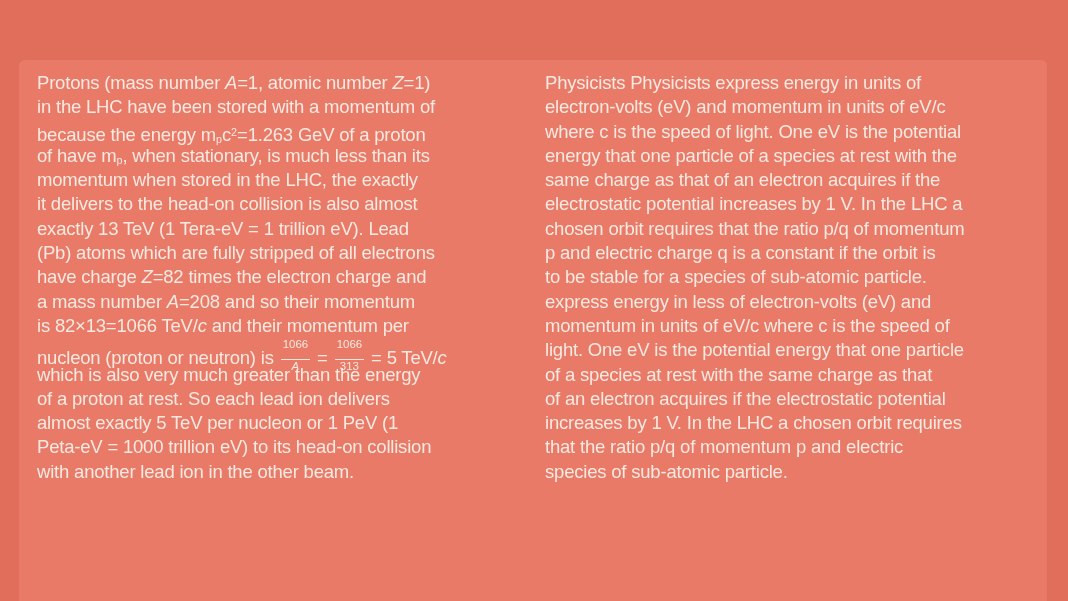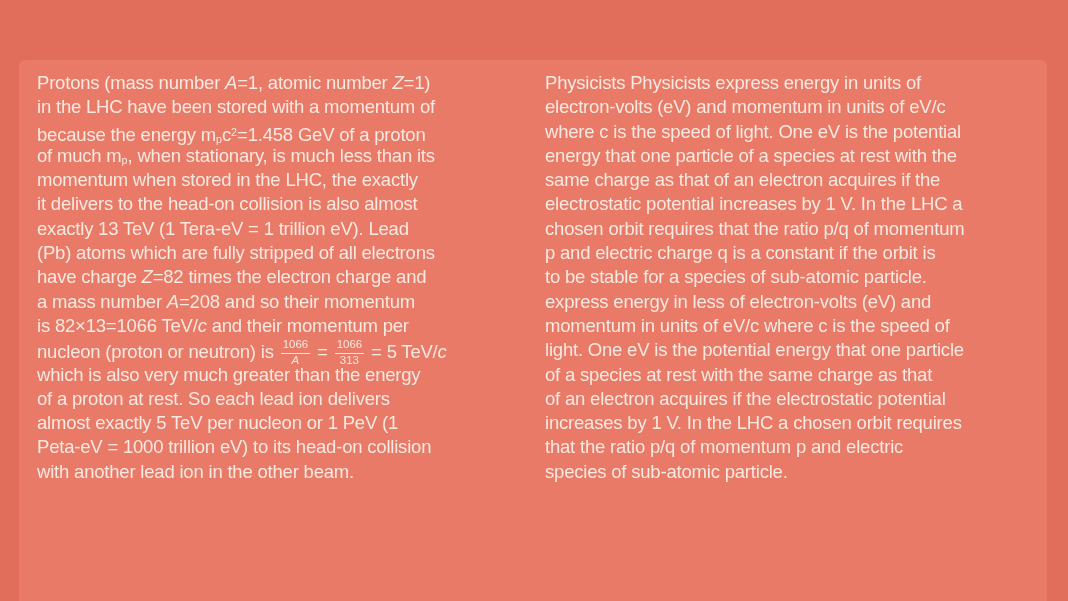--- a/index.html
+++ b/index.html
@@ -38,32 +38,32 @@
   .sp{font-size:0.58em;vertical-align:0.5em;letter-spacing:0;}
   .frac{
     display:inline-block;
     vertical-align:-0.52em;
     text-align:center;
     font-size:0.62em;
     line-height:1.08;
     letter-spacing:0;
     margin:0 2px;
   }
-  .frac .num{display:block;border-bottom:1.5px solid currentColor;padding:0 2px 2px;}
+  .frac .num{display:block;border-bottom:1.5px solid currentColor;padding:0 2px 8px;}
   .frac .den{display:block;padding-top:0.5px;}
 </style>
 </head>
 <body>
 
 <div class="panel">
   <div class="col col-left">
       <div class="line"><span>Protons (mass number </span><span class="it">A</span><span>=1, atomic number </span><span class="it">Z</span><span>=1)</span></div>
       <div class="line"><span>in the LHC have been stored with a momentum of</span></div>
-      <div class="line"><span>because the energy m</span><span class="sb">p</span><span>c</span><span class="sp">2</span><span>=1.458 GeV of a proton</span></div>
-      <div class="line"><span>of much m</span><span class="sb">p</span><span>, when stationary, is much less than its</span></div>
+      <div class="line"><span>because the energy m</span><span class="sb">p</span><span>c</span><span class="sp">2</span><span>=1.263 GeV of a proton</span></div>
+      <div class="line"><span>of have m</span><span class="sb">p</span><span>, when stationary, is much less than its</span></div>
       <div class="line"><span>momentum when stored in the LHC, the exactly</span></div>
       <div class="line"><span>it delivers to the head-on collision is also almost</span></div>
       <div class="line"><span>exactly 13 TeV (1 Tera-eV = 1 trillion eV). Lead</span></div>
       <div class="line"><span>(Pb) atoms which are fully stripped of all electrons</span></div>
       <div class="line"><span>have charge </span><span class="it">Z</span><span>=82 times the electron charge and</span></div>
       <div class="line"><span>a mass number </span><span class="it">A</span><span>=208 and so their momentum</span></div>
       <div class="line"><span>is 82×13=1066 TeV/</span><span class="it">c</span><span> and their momentum per</span></div>
       <div class="line"><span>nucleon (proton or neutron) is </span><span class="frac"><span class="num">1066</span><span class="den it">A</span></span><span> = </span><span class="frac"><span class="num">1066</span><span class="den">313</span></span><span> = 5 TeV/</span><span class="it">c</span></div>
       <div class="line"><span>which is also very much greater than the energy</span></div>
       <div class="line"><span>of a proton at rest. So each lead ion delivers</span></div>

